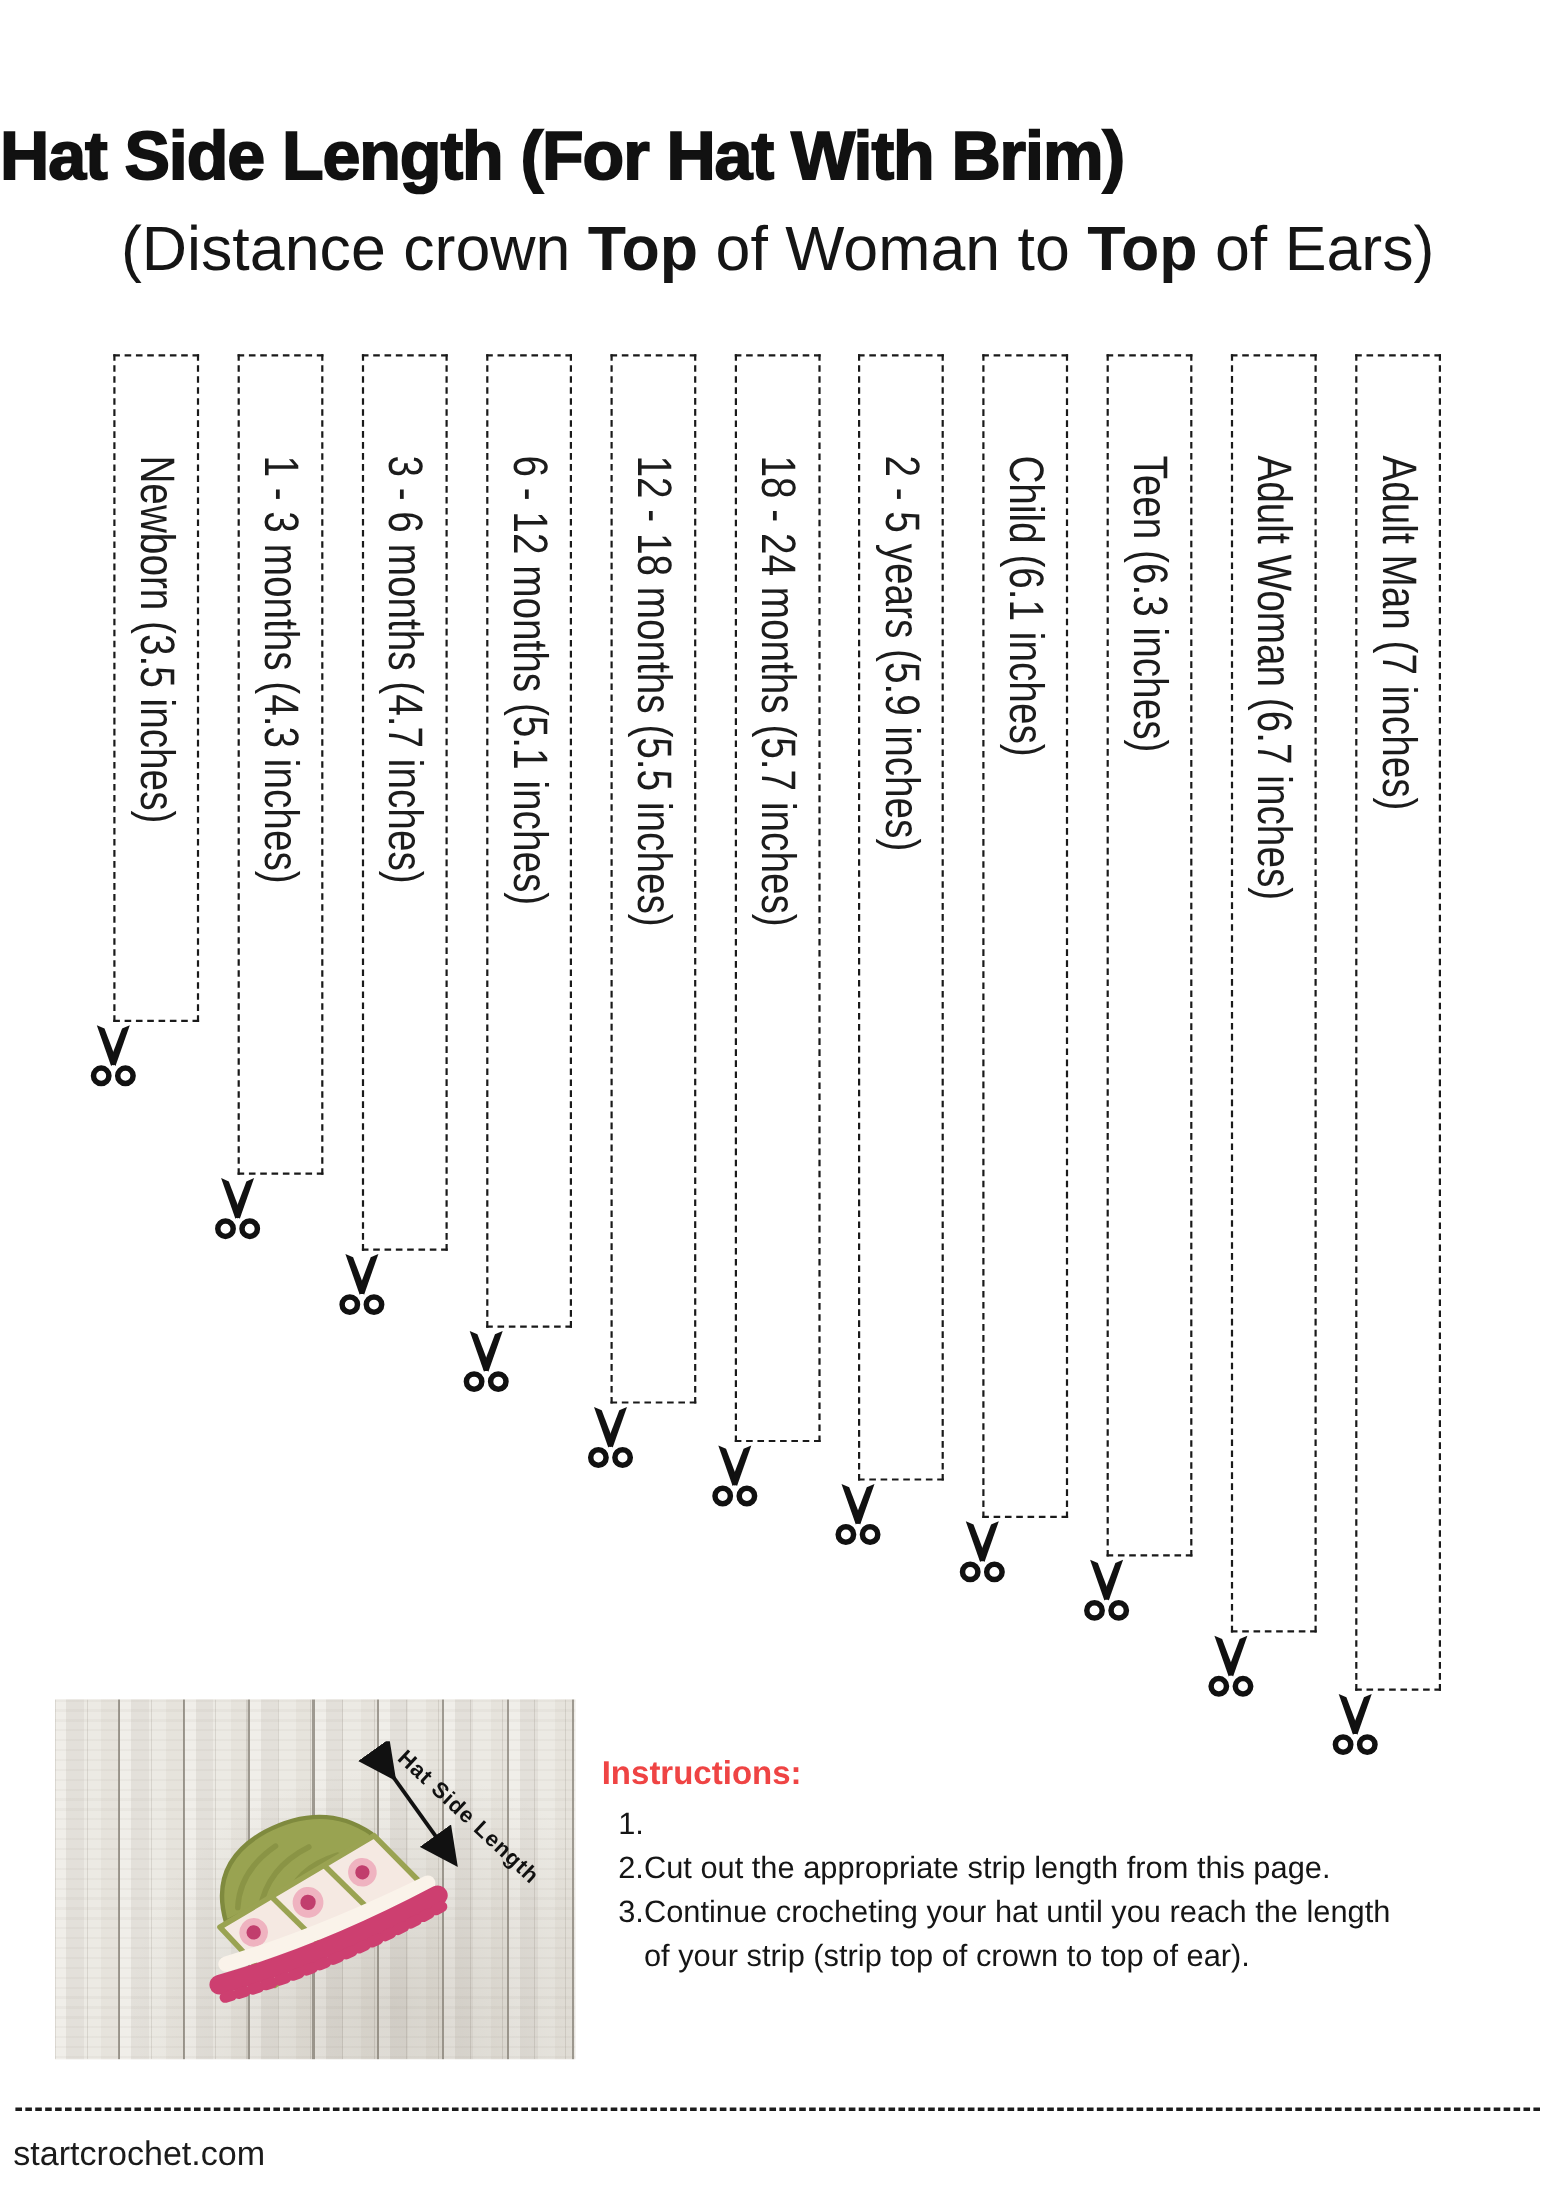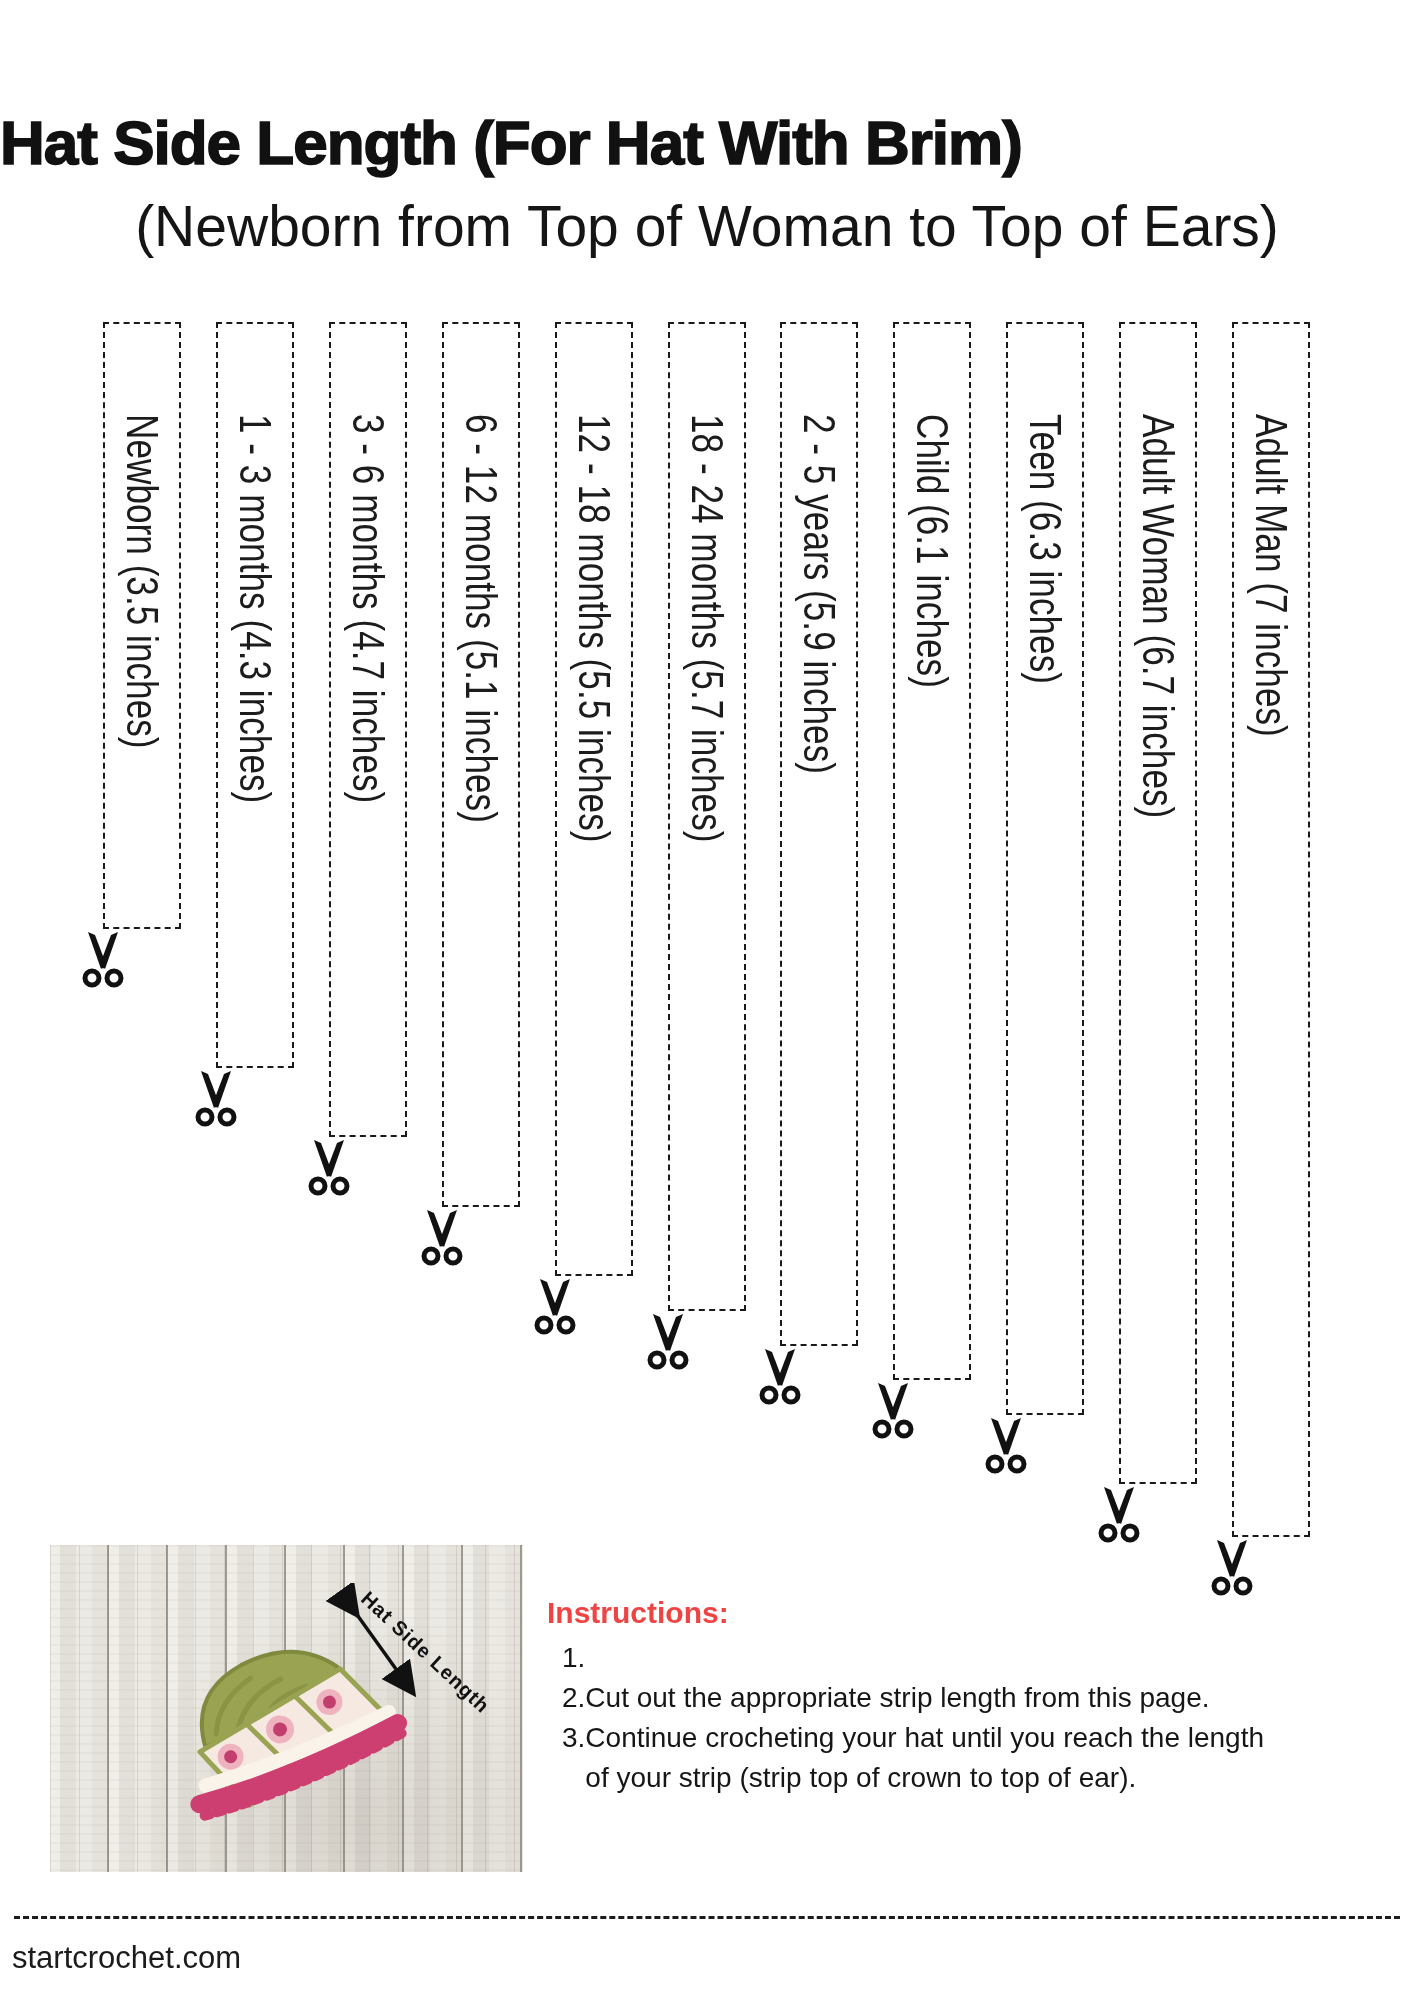--- a/index.html
+++ b/index.html
@@ -9,21 +9,21 @@
   .page-title {
     position:absolute; top:108px; left:0; width:1414px;
     text-align:left; font-size:62px; font-weight:bold; letter-spacing:-1px;
     -webkit-text-stroke:1.6px #111; color:#111; line-height:70px; white-space:nowrap;
   }
   .page-subtitle {
     position:absolute; top:194px; left:0; width:1414px;
     text-align:center; font-size:57px; font-weight:400; color:#151515;
     line-height:64px; white-space:nowrap; letter-spacing:0px;
   }
-  .page-subtitle b { font-weight:normal; }
+  .page-subtitle b { font-weight:bold; }
 
   .strips-area { position:absolute; left:0; top:0; width:1414px; height:2000px; }
 
   .strip {
     position:absolute; top:322px; width:78px;
     border:2px dashed #1a1a1a; background:#ffffff;
   }
   .strip-label {
     position:absolute; top:90px; left:50%;
     transform-origin:0 0;
@@ -73,21 +73,21 @@
   }
   .site-name {
     position:absolute; top:1938px; left:12px; width:1414px;
     text-align:left; font-size:31px; color:#1b1b1b; line-height:40px;
   }
 </style>
 </head>
 <body>
 
 <div class="page-title">Hat Side Length (For Hat With Brim)</div>
-<div class="page-subtitle"><span>(Newborn from </span><b>Top</b><span> of Woman to </span><b>Top</b><span> of Ears)</span></div>
+<div class="page-subtitle"><span>(Distance crown </span><b>Top</b><span> of Woman to </span><b>Top</b><span> of Ears)</span></div>
 
 <div class="strips-area">
     <div class="strip" style="left: 103px; height: 607px;">
     <span class="strip-label">Newborn (3.5 inches)</span>
     <svg class="scissors" viewBox="0 0 44 56">
       <polygon points="7,0 14,3 25,32 20,37" fill="#111"></polygon>
       <polygon points="37,0 30,3 19,32 24,37" fill="#111"></polygon>
       <circle cx="22" cy="34" r="2.4" fill="#111"></circle>
       <circle cx="11" cy="46" r="7" fill="none" stroke="#111" stroke-width="5"></circle>
       <circle cx="33" cy="46" r="7" fill="none" stroke="#111" stroke-width="5"></circle>

